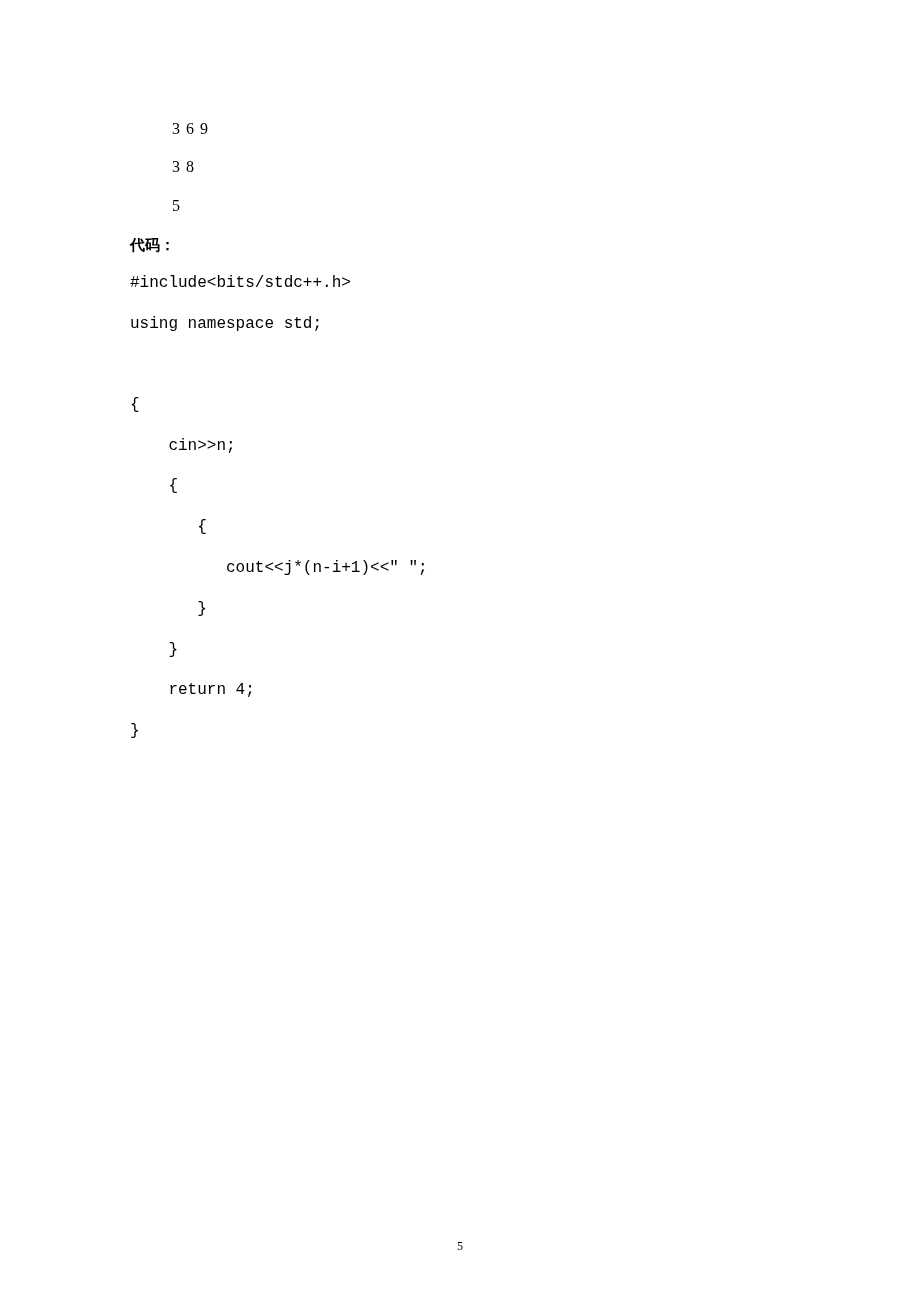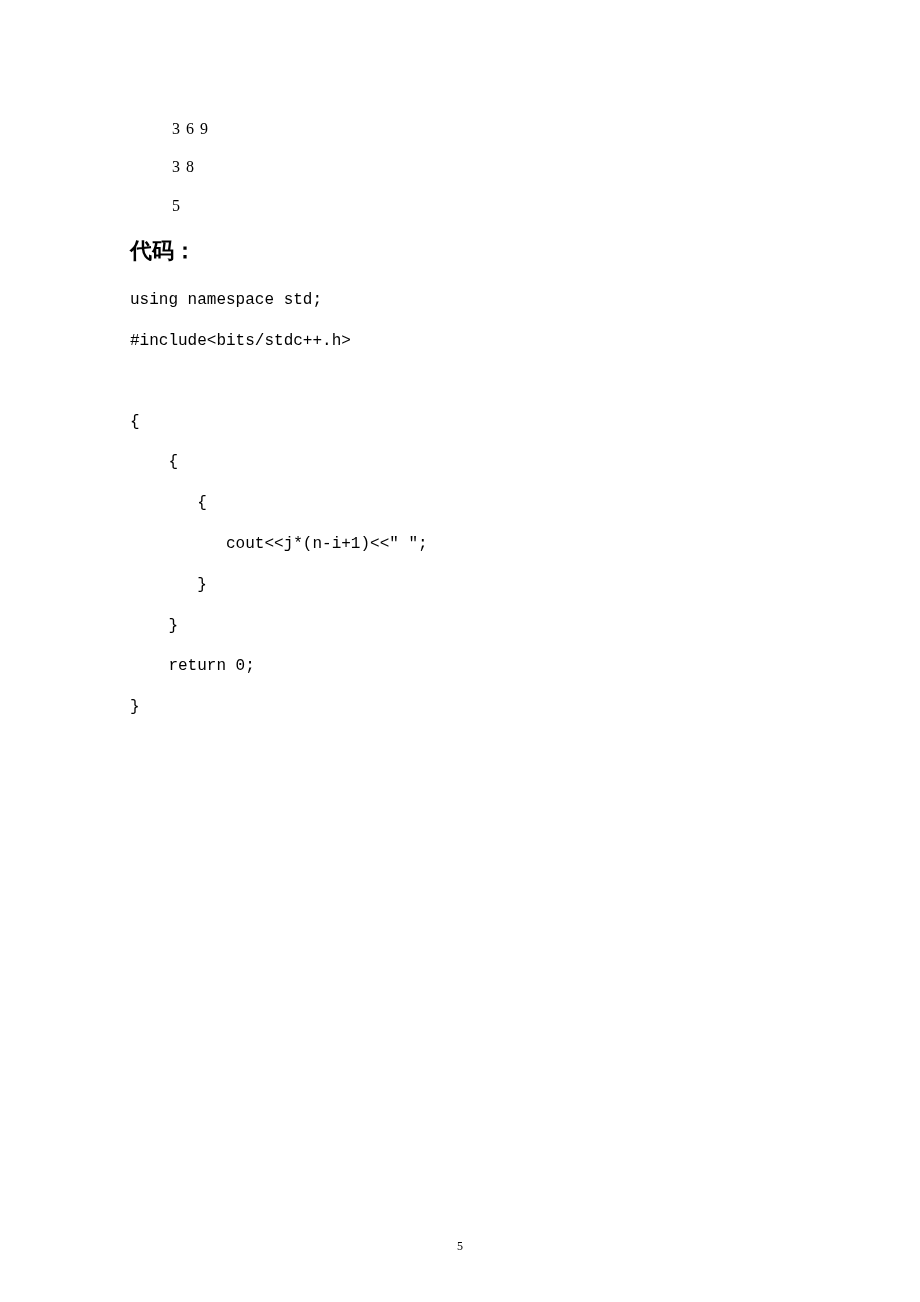--- a/index.html
+++ b/index.html
@@ -19,23 +19,23 @@
   }
   .output-line {
     font-family: "SimSun", "宋体", "Times New Roman", serif;
     font-size: 16px;
     line-height: 2.4;
     padding-left: 42px;
     white-space: pre;
     letter-spacing: 1px;
   }
   .label-heading {
-    font-family: Liberation Mono, monospace;
+    font-family: Liberation Sans, sans-serif;
     font-weight: bold;
-    font-size: 22px;
+    font-size: 15px;
     line-height: 2.4;
     margin-top: 2px;
   }
   .code-line {
     font-family: "SimSun", "宋体", "Courier New", monospace;
     font-size: 16px;
     line-height: 2.55;
     white-space: pre;
   }
   .empty-line {
@@ -56,26 +56,27 @@
 <body>
 
 <div class="page">
 
   <div class="output-line">3 6 9</div>
   <div class="output-line">3 8</div>
   <div class="output-line">5</div>
 
   <div class="label-heading">代码：</div>
 
+  <div class="code-line">#include&lt;bits/stdc++.h&gt;</div>
   <div class="code-line">using namespace std;</div>
-  <div class="code-line">#include&lt;bits/stdc++.h&gt;</div>
   <div class="empty-line"></div>
   <div class="code-line">{</div>
+  <div class="code-line">    cin&gt;&gt;n;</div>
   <div class="code-line">    {</div>
   <div class="code-line">       {</div>
   <div class="code-line">          cout&lt;&lt;j*(n-i+1)&lt;&lt;" ";</div>
   <div class="code-line">       }</div>
   <div class="code-line">    }</div>
-  <div class="code-line">    return 0;</div>
+  <div class="code-line">    return 4;</div>
   <div class="code-line">}</div>
 
   <div class="page-number">5</div>
 </div>
 
 </body></html>

